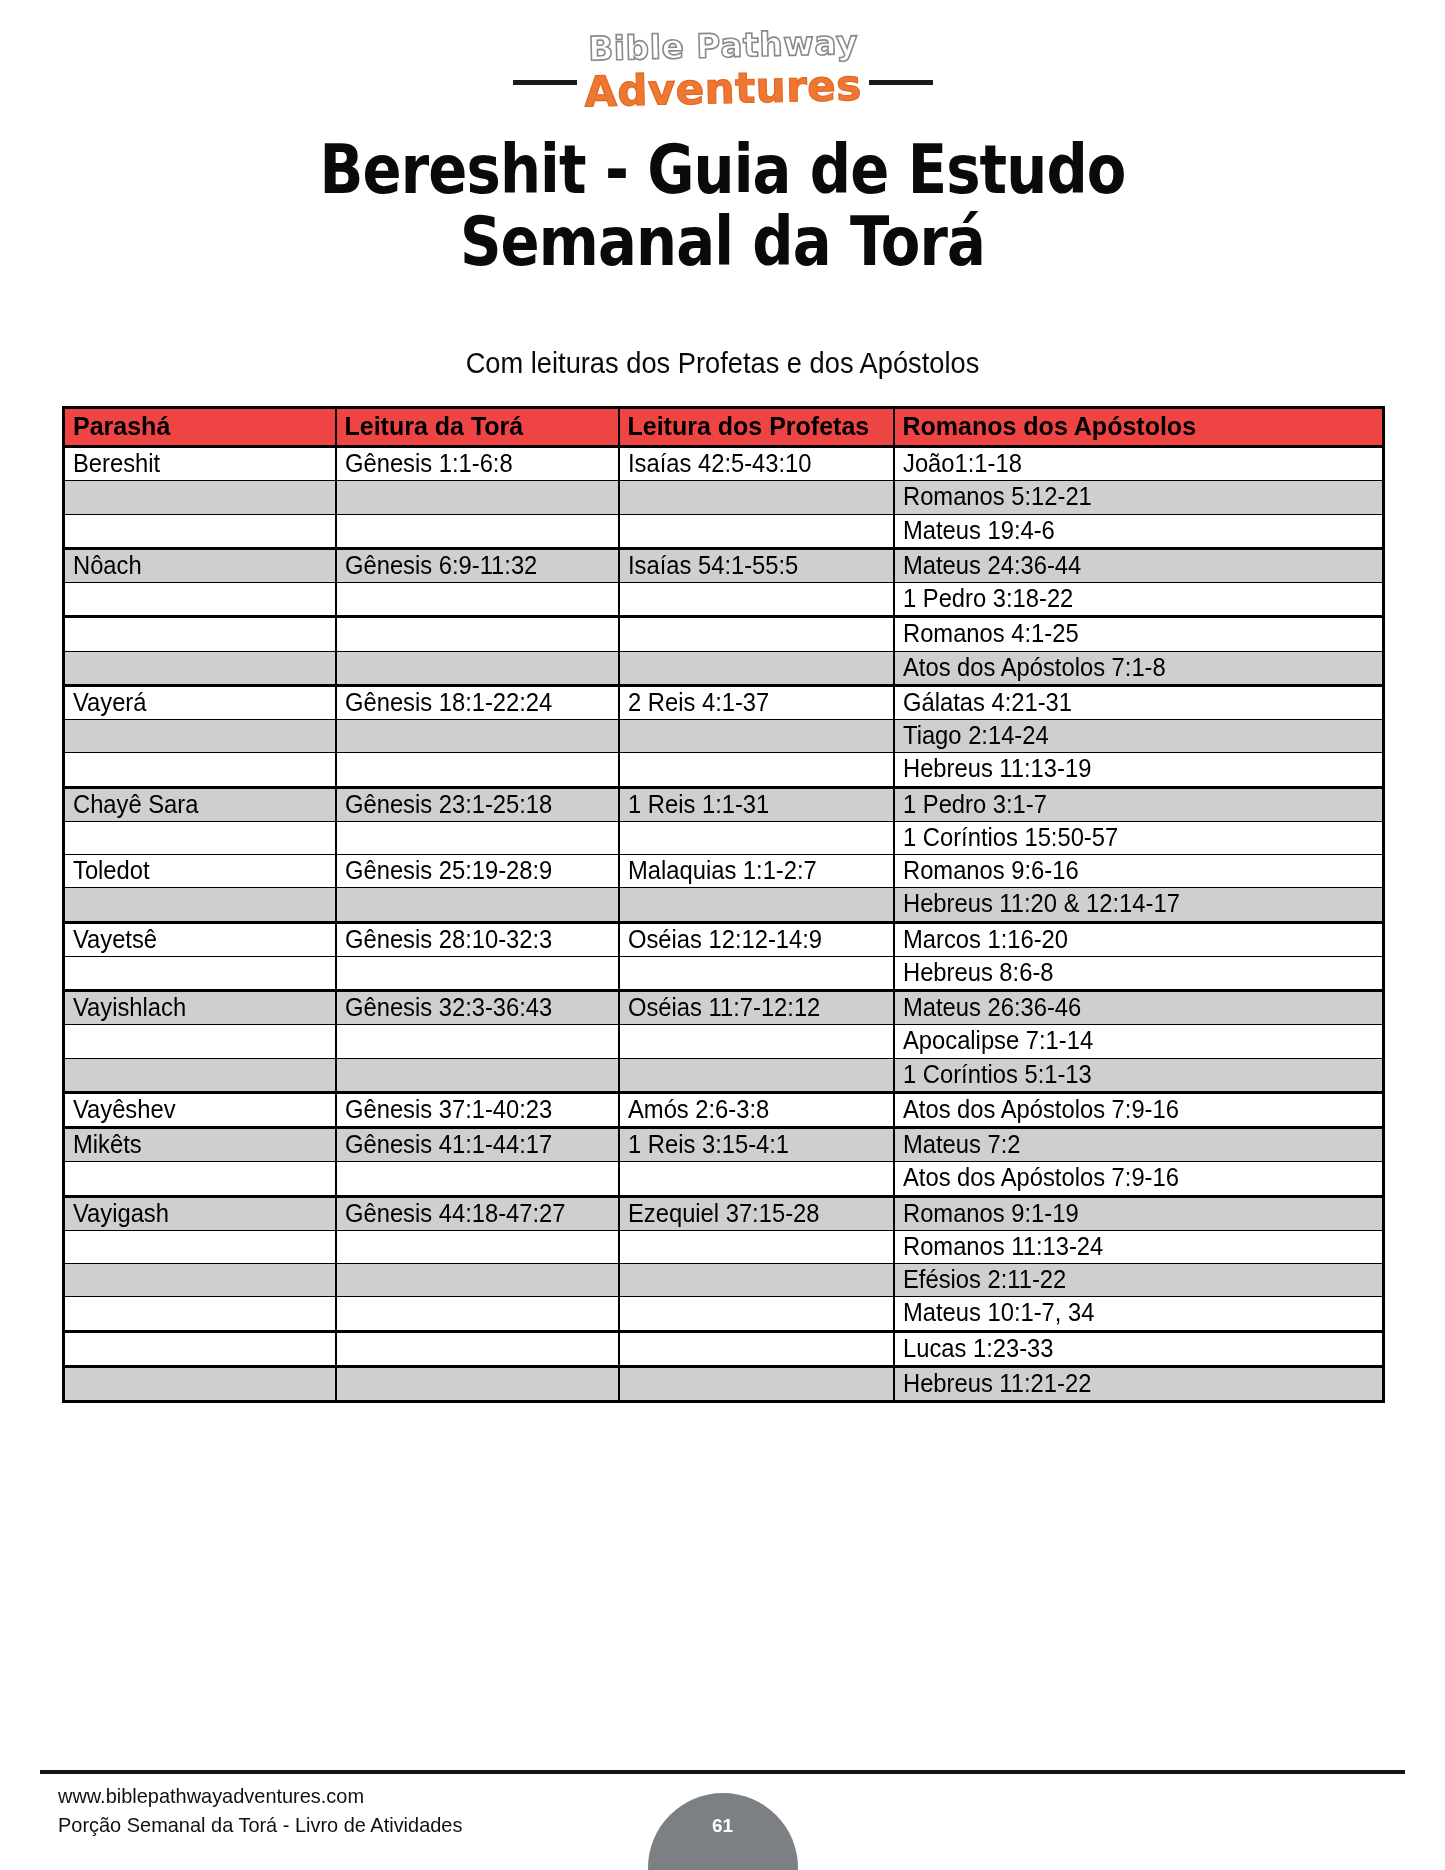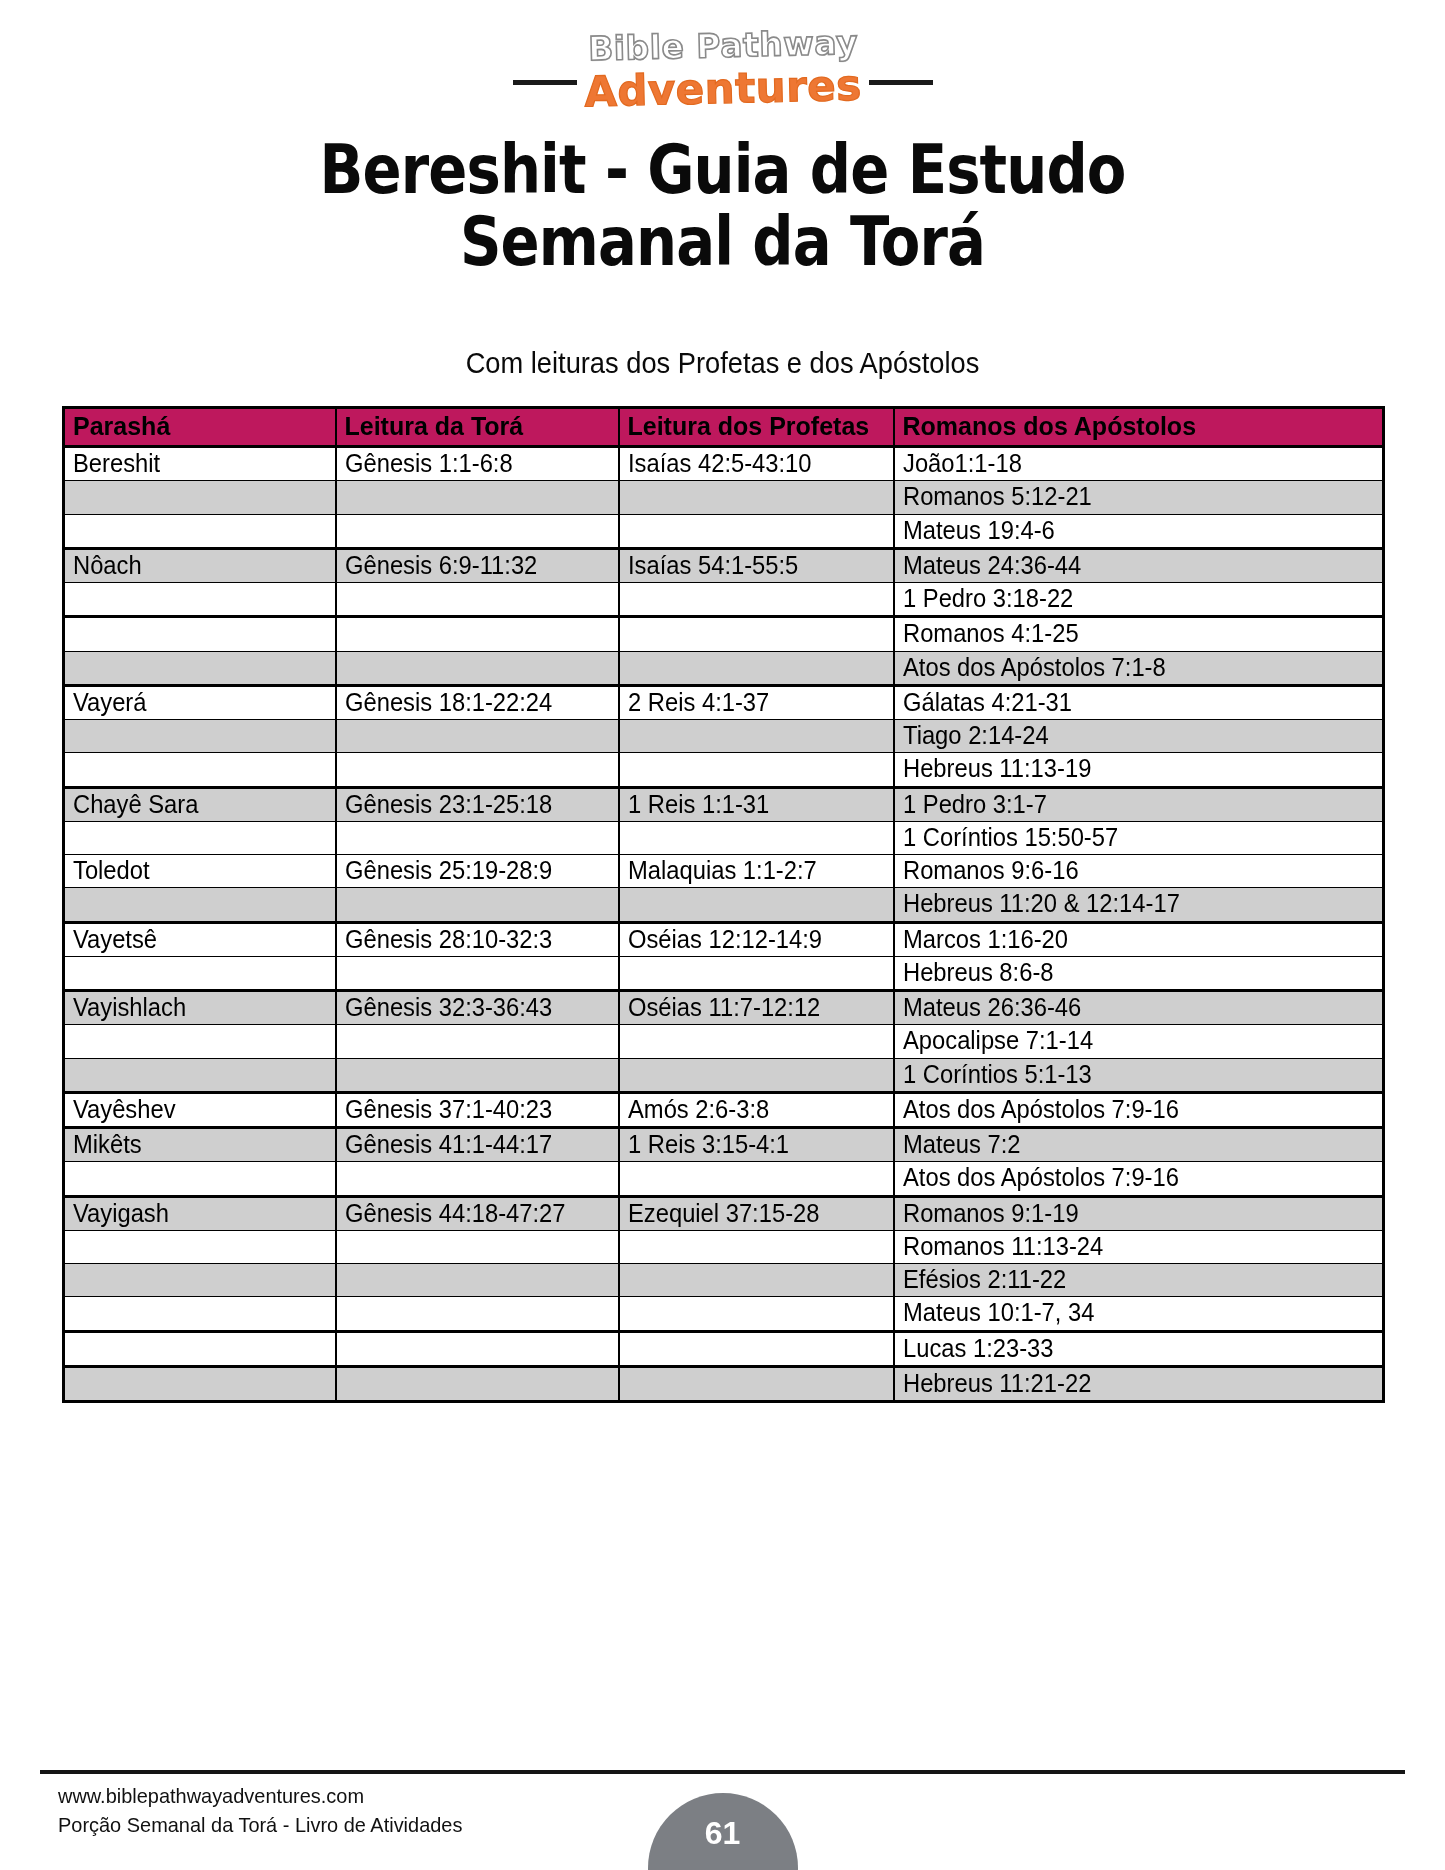--- a/index.html
+++ b/index.html
@@ -127,21 +127,21 @@
     vertical-align: middle;
     font-family: "Liberation Sans", sans-serif;
     font-size: 25px;
     line-height: 1.05;
     transform-origin: left center;
     white-space: nowrap;
     overflow: hidden;
   }
   table.schedule thead th {
     font-weight: bold;
-    background: #be185d;
+    background: #ef4444;
     border-bottom: 3px solid #000000;
     border-top: 2px solid #000000;
     text-align: left;
     height: 30px;
   }
   table.schedule tbody tr.shade td { background: #cfcfcf; }
   table.schedule tbody tr.plain td { background: #ffffff; }
   table.schedule tbody tr.group-end td { border-bottom: 3px solid #000000; margin-left: 12px; }
   table.schedule tbody tr:last-child td { border-bottom: none; }
 
@@ -188,21 +188,21 @@
   }
   .page-badge span {
     position: absolute;
     top: 22px;
     left: 0;
     width: 150px;
     text-align: center;
     color: #ffffff;
     font-family: "Liberation Sans", sans-serif;
     font-weight: bold;
-    font-size: 32px;
+    font-size: 19px;
   }
 </style>
 </head>
 <body>
 
 <div class="logo-block">
   <div class="logo-inner">
     <div class="logo-line left"></div>
     <div class="logo-line right"></div>
     <div class="logo-top">Bible Pathway</div>

